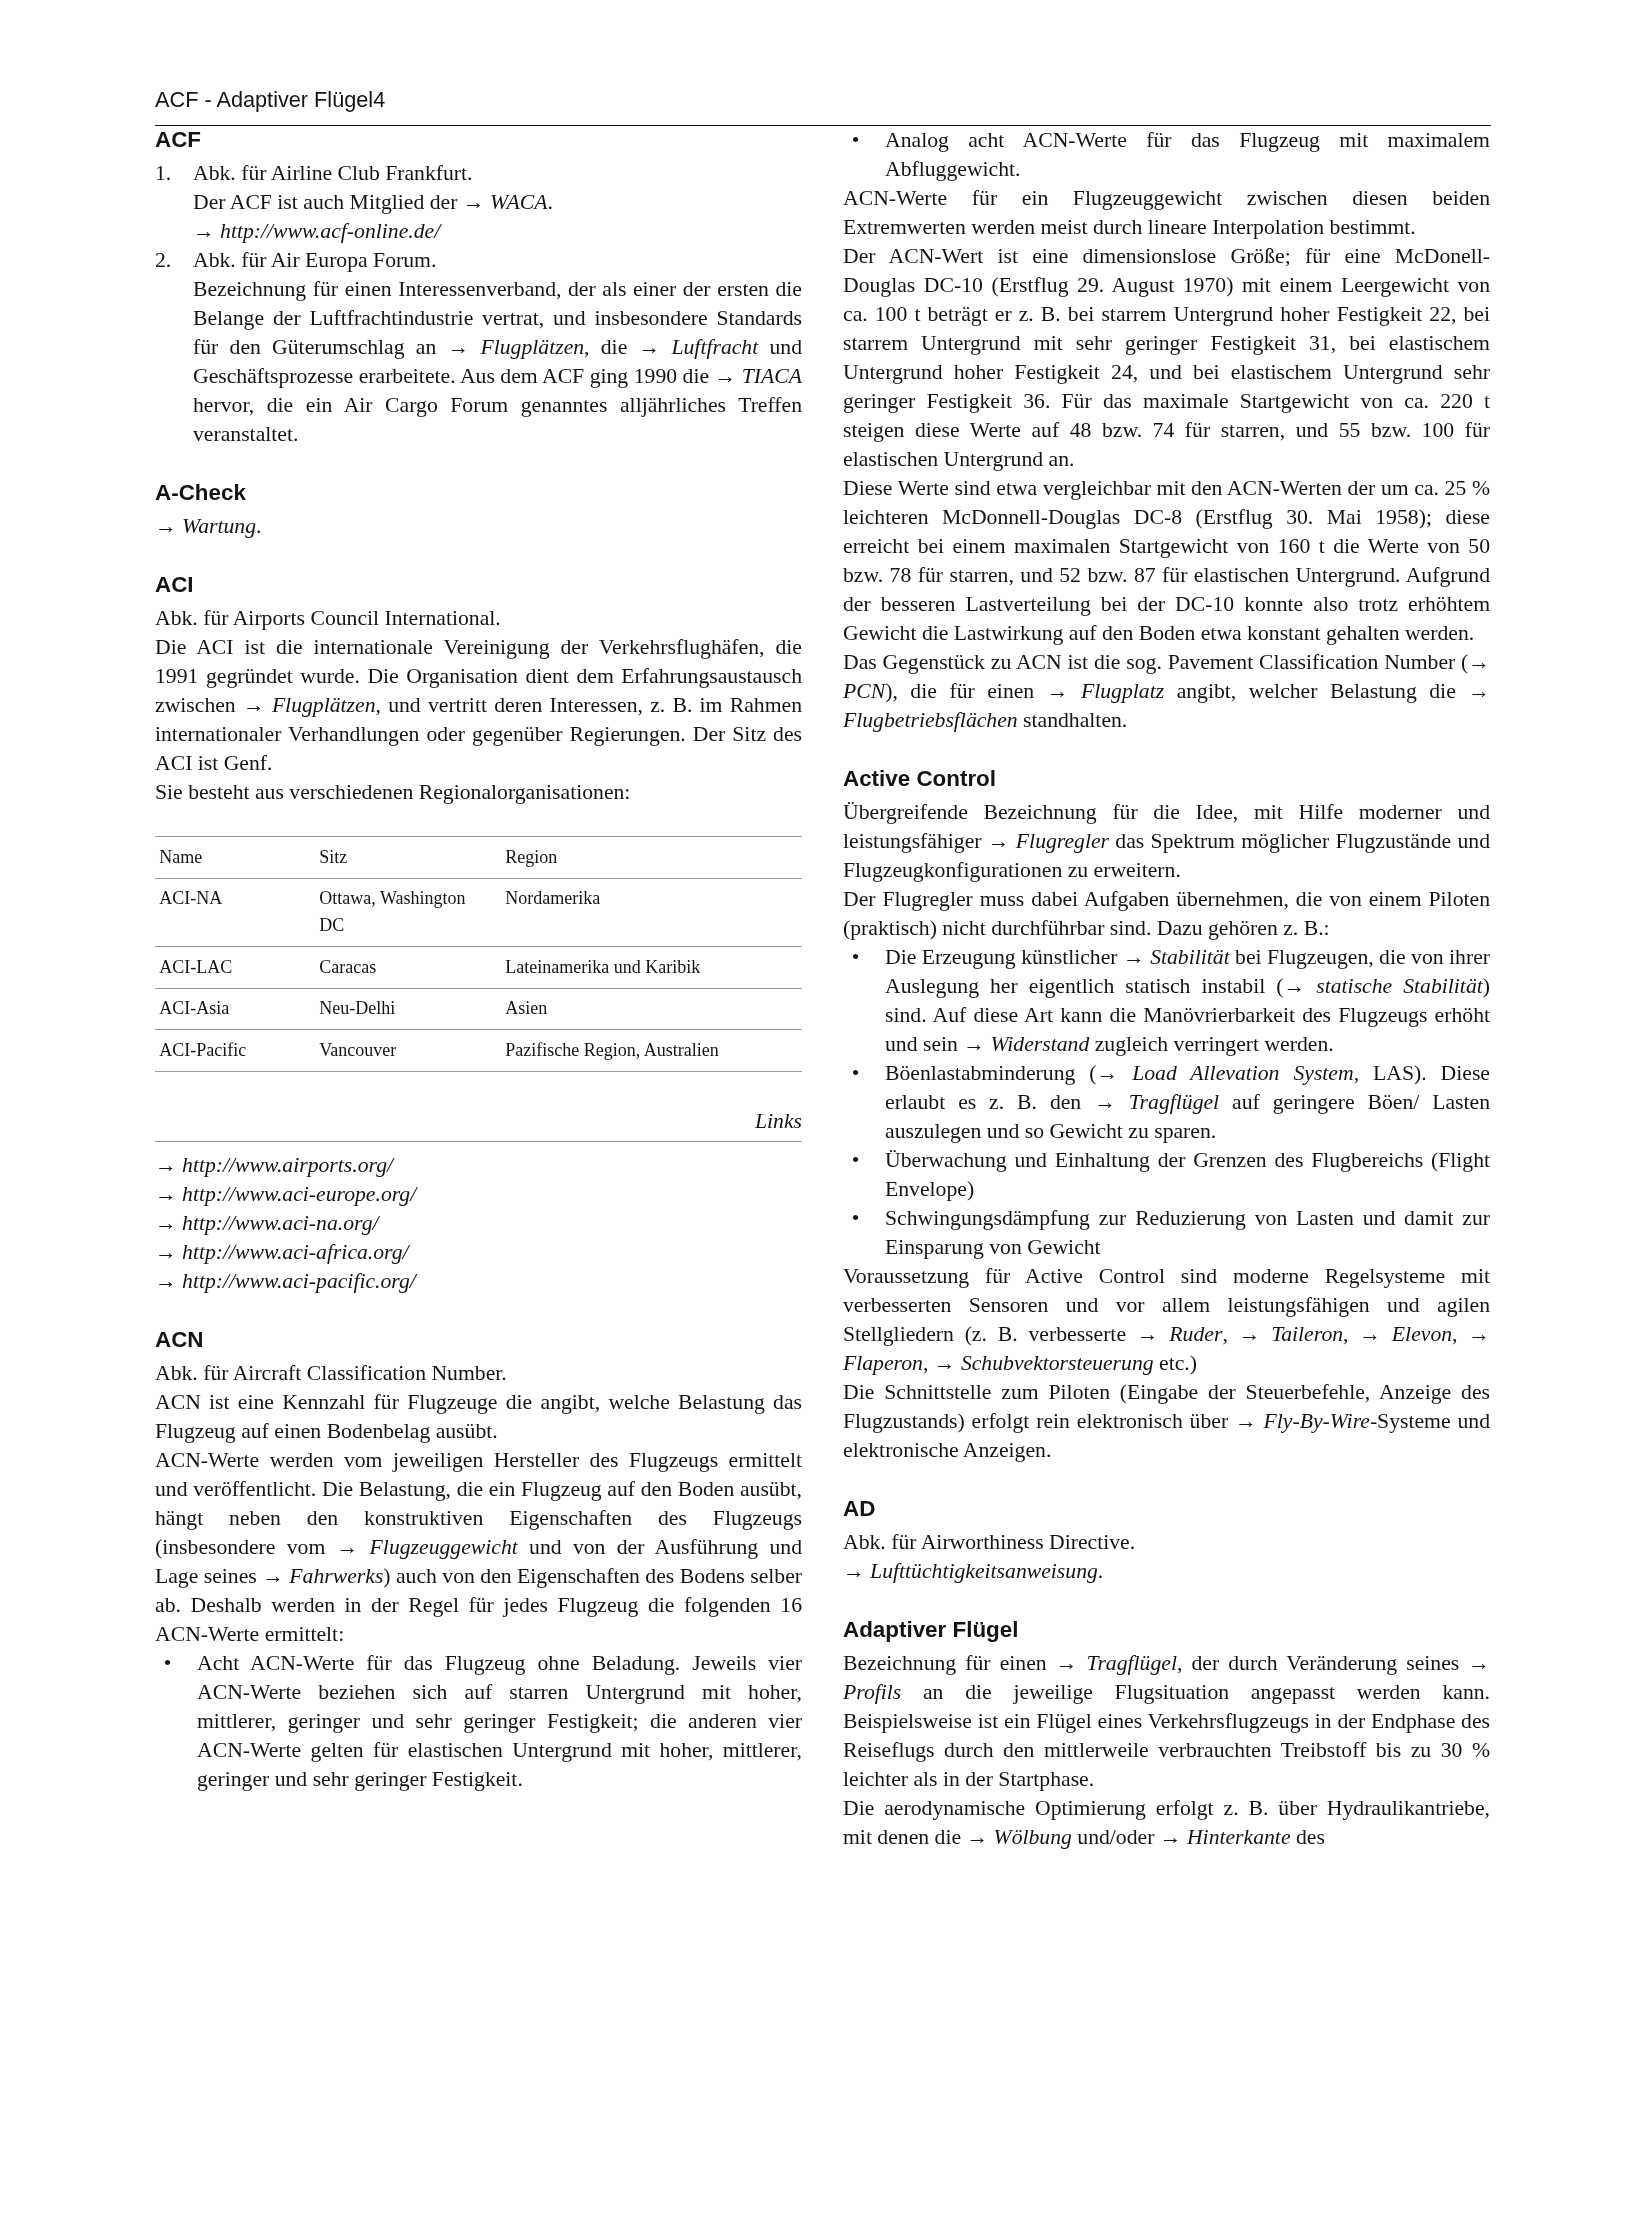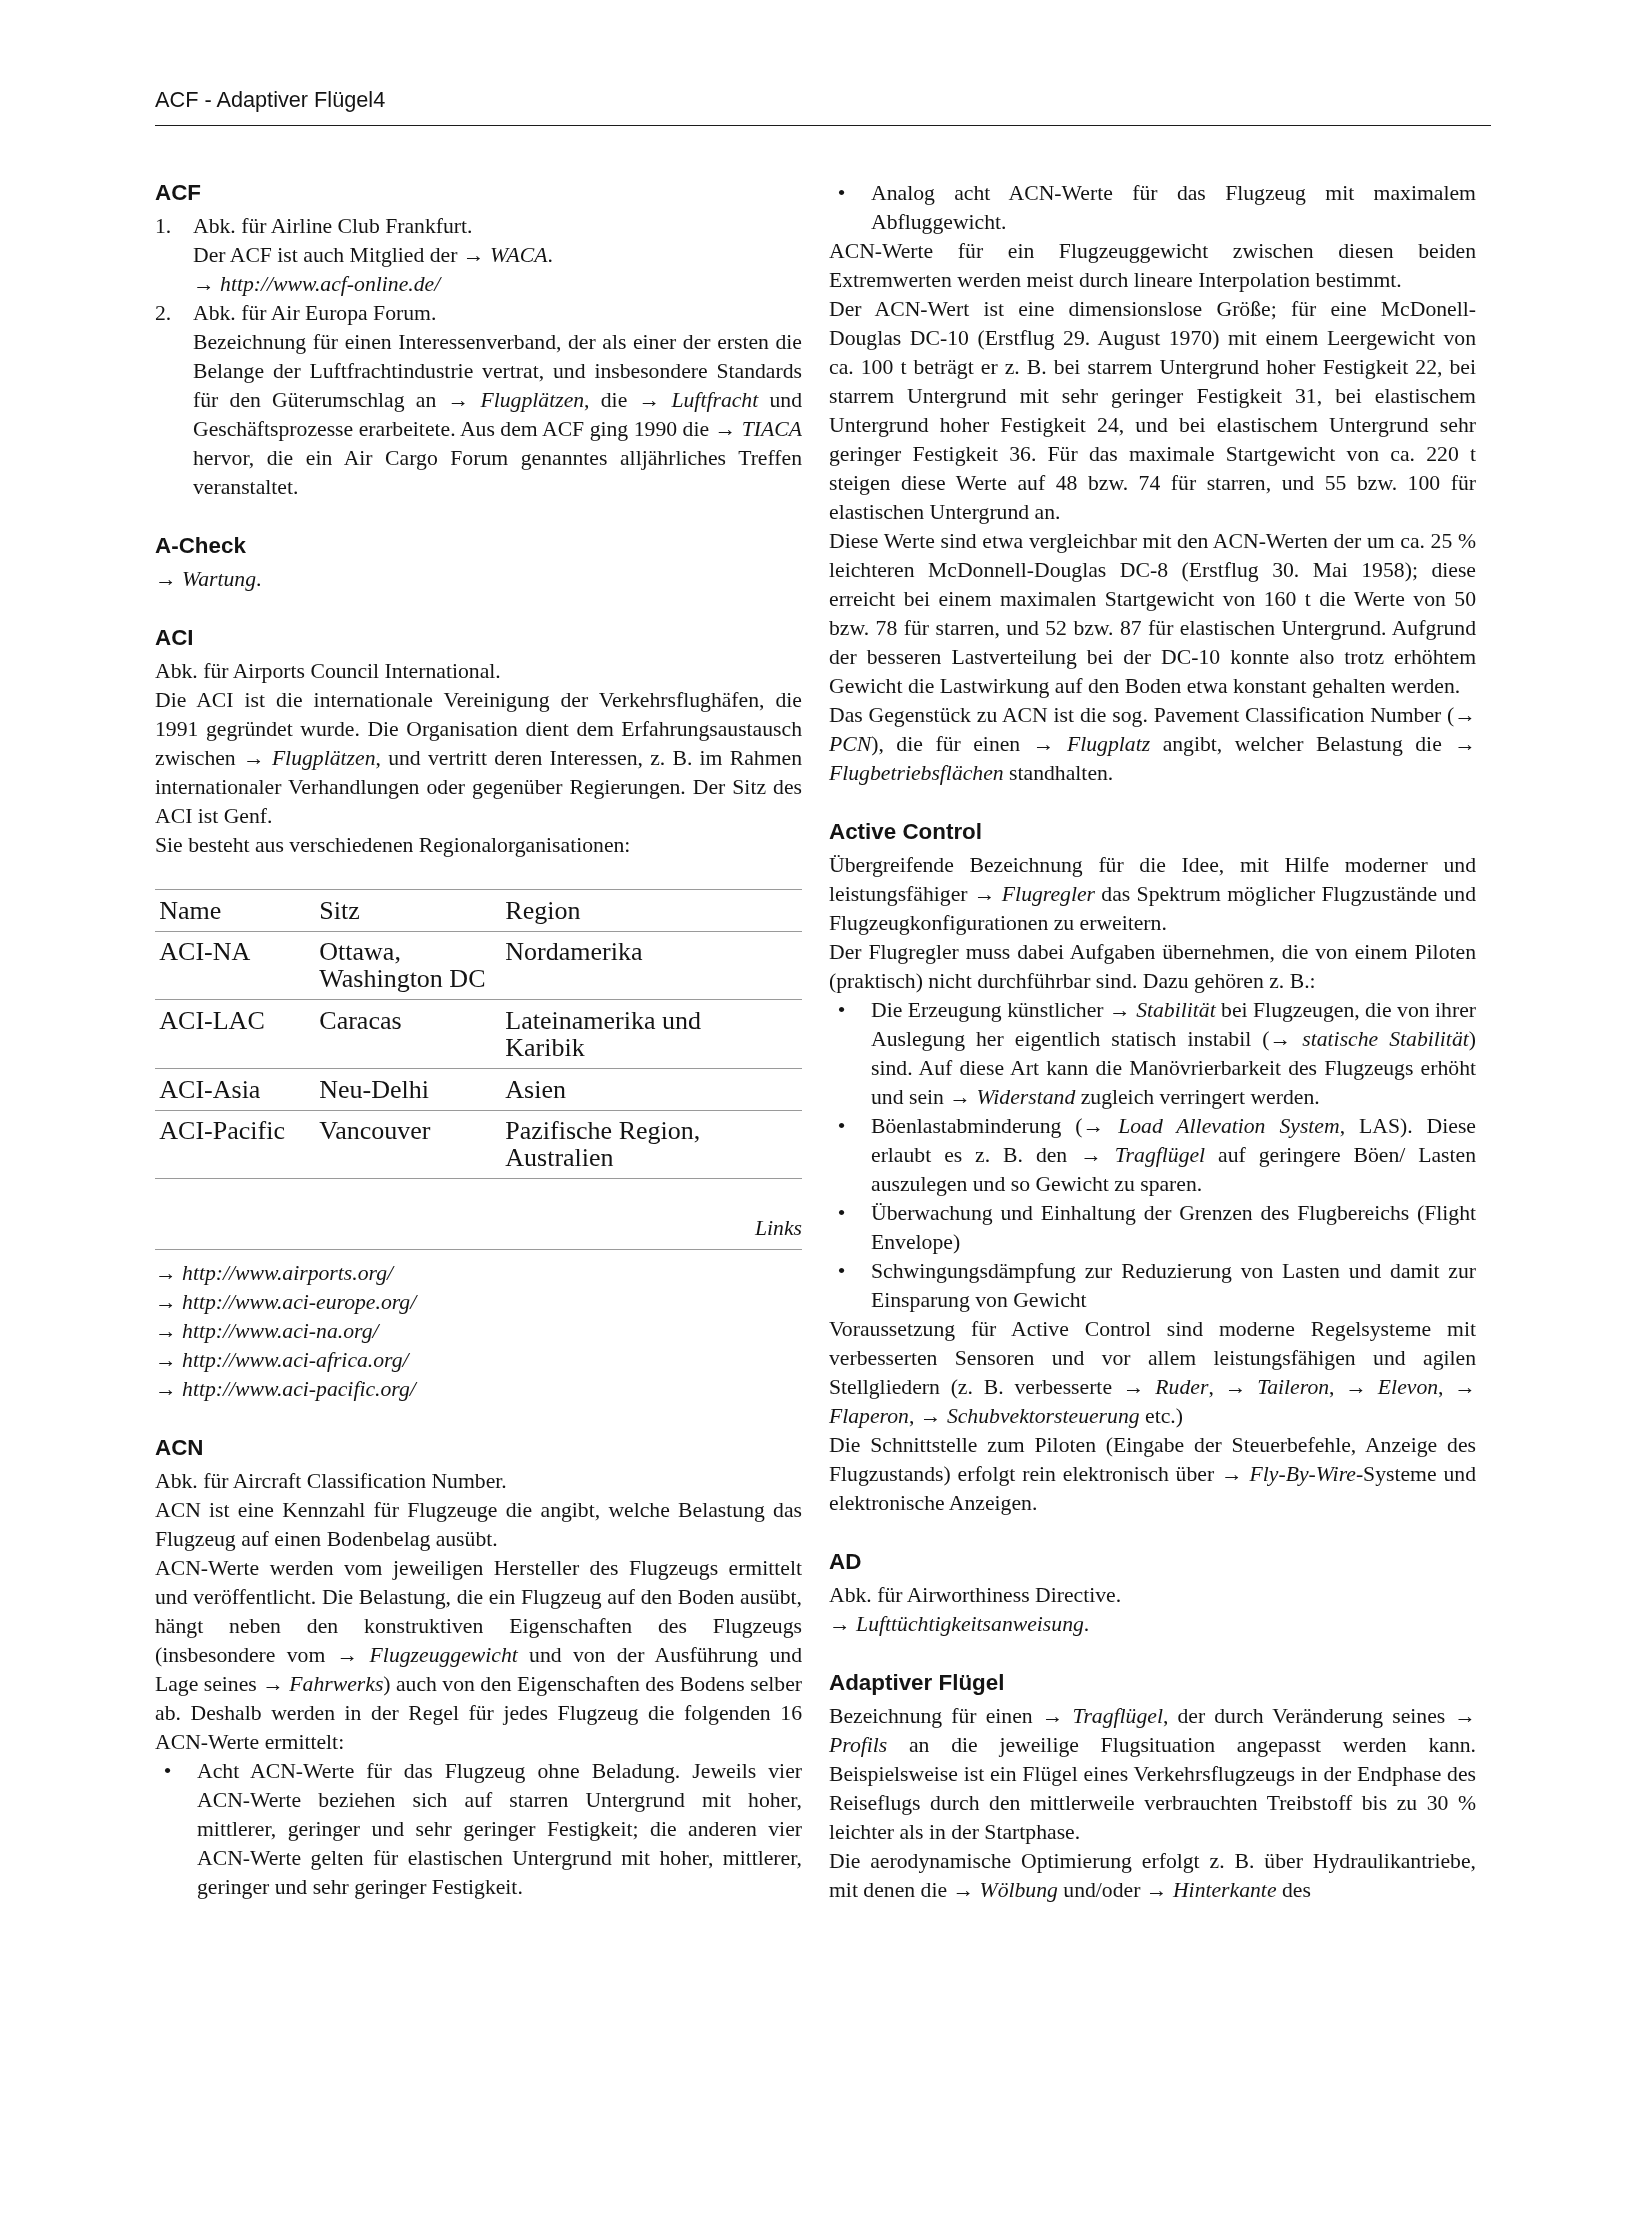--- a/index.html
+++ b/index.html
@@ -9,21 +9,21 @@
     font-family:"Liberation Serif", serif; color:#141414;
   }
   .page { position:absolute; inset:0; padding:87px 154px 0 155px; background:#ffffff; }
 
   .page-header {
     display:flex; align-items:flex-end;
     font-family:"Liberation Sans", sans-serif; font-size:21.7px;
     padding-bottom:11.5px; border-bottom:1.4px solid #1c1c1c;
   }
 
-  .columns { display:flex; gap:27px; margin-top:53px; }
+  .columns { display:flex; gap:41px; }
   .col {
     width:647px; font-size:21.7px; line-height:29px; text-align:justify;
     hyphens:auto; -webkit-hyphens:auto;
   }
 
   .entry-heading {
     font-family:"Liberation Sans", sans-serif; font-weight:bold; font-size:22.4px;
     margin:30px 0 5.8px 0; text-align:left; line-height:27.4px;
   }
   .entry-heading.first { margin-top:0; }
@@ -33,21 +33,21 @@
   .numbered-item, .bullet-item { display:flex; }
   .numbered-item > .marker { flex:0 0 38px; }
   .bullet-item > .marker { flex:0 0 42px; padding-left:8.7px; }
   .item-body { flex:1; min-width:0; }
 
   .aci-table { width:100%; border-collapse:collapse; margin:29px 0 4.3px 0; }
   .aci-table tr { border-bottom:1.4px solid #9a9a9a; }
   .aci-table thead tr { border-top:1.4px solid #9a9a9a; }
   .aci-table th, .aci-table td {
     font-weight:normal; text-align:left; vertical-align:top;
-    padding:6.5px 7.2px 6.5px 4.3px; font-size:26px; line-height:27.4px;
+    padding:6.5px 7.2px 6.5px 4.3px; font-size:18px; line-height:27.4px;
   }
   .aci-table th:nth-child(1), .aci-table td:nth-child(1) { width:160px; }
   .aci-table th:nth-child(2), .aci-table td:nth-child(2) { width:186px; }
   .aci-table th:nth-child(3), .aci-table td:nth-child(3) { padding-right:38px; }
 
   .links-block { margin-top:35px; }
   .links-title {
     font-style:italic; padding-bottom:5.8px; border-bottom:1.4px solid #9a9a9a;
     margin-bottom:8.7px; text-align:right;
   }

